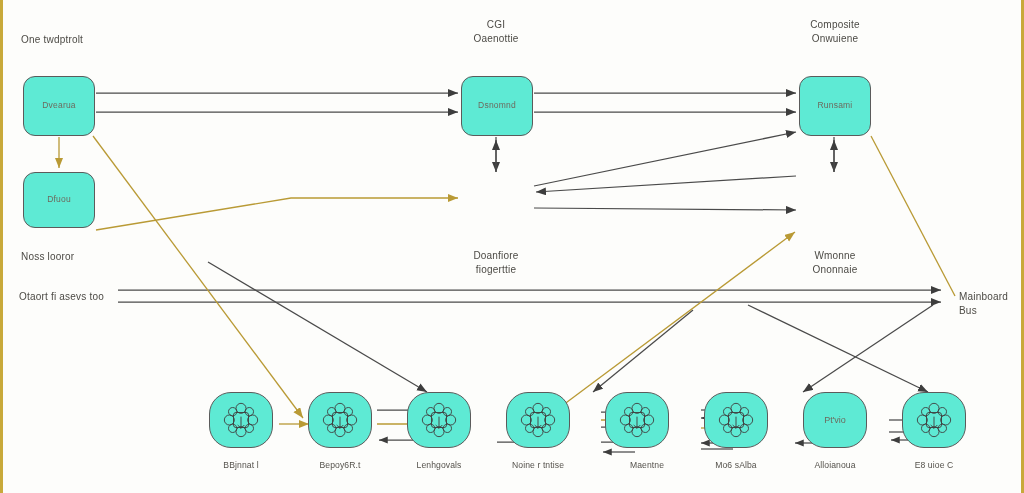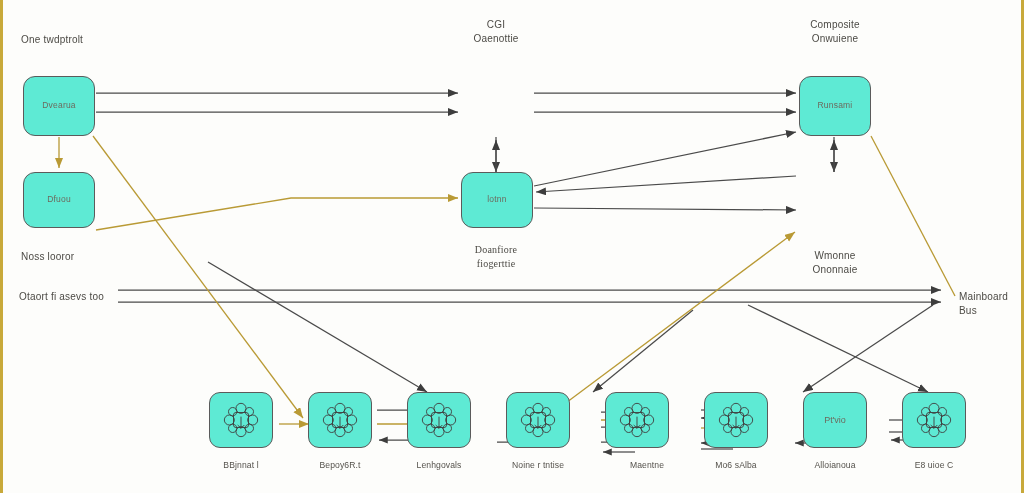--- a/index.html
+++ b/index.html
@@ -23,21 +23,21 @@
     border-radius:12px;
     display:flex;align-items:center;justify-content:center;
     z-index:3;
   }
   .node .node-label{
     font-size:8.5px;color:#6d6a5e;letter-spacing:.2px;
     text-align:center;line-height:1.1;
   }
   .bignode{width:72px;height:60px;}
   .smallnode{width:72px;height:56px;}
-  .leaf{width:64px;height:56px;border-radius:11px;border-width:1.4px;}
+  .leaf{width:64px;height:56px;border-radius:22px;border-width:1.4px;}
   .leaf-text{font-size:9px;color:#6d6a5e;}
   .caption{
     position:absolute;font-size:10px;color:#4c4a45;
     line-height:1.35;z-index:4;letter-spacing:.2px;
     white-space:pre-line;text-align:center;
   }
   .caption.left-align{text-align:left;}
   .leafcap{
     position:absolute;font-size:8.6px;color:#55524c;
     text-align:center;width:96px;z-index:4;letter-spacing:.1px;
@@ -124,35 +124,35 @@
       <line x1="698" y1="428" x2="730" y2="428" marker-end="url(#ah-gold)"></line>
     </g>
   </svg>
 
   <div class="caption left-align" style="left:18px;top:33px;">One twdptrolt</div>
   <div class="caption" style="left:433px;top:18px;width:120px;">CGI
 Oaenottie</div>
   <div class="caption" style="left:772px;top:18px;width:120px;">Composite
 Onwuiene</div>
   <div class="caption left-align" style="left:18px;top:250px;">Noss looror</div>
-  <div class="caption" style="left:433px;top:243px;width:120px;font-family:Liberation Serif, serif;">Doanfiore
+  <div class="caption" style="left:433px;top:249px;width:120px;">Doanfiore
 fiogerttie</div>
   <div class="caption" style="left:772px;top:249px;width:120px;">Wmonne
 Ononnaie</div>
   <div class="caption left-align" style="left:16px;top:290px;">Otaort fi asevs too</div>
   <div class="caption left-align" style="left:940px;top:290px;padding-left:16px;">Mainboard Bus</div>
 
   <div class="node bignode" style="left:20px;top:76px;">
     <span class="node-label">Dvearua</span>
   </div>
   <div class="node smallnode" style="left:20px;top:172px;">
     <span class="node-label">Dfuou</span>
   </div>
-  <div class="node smallnode" style="left:458px;top:172px;">
-    <span class="node-label">lotnn</span>
+  <div class="node bignode" style="left:458px;top:76px;">
+    <span class="node-label">Dsnomnd</span>
   </div>
   <div class="node bignode" style="left:796px;top:76px;">
     <span class="node-label">Runsami</span>
   </div>
 
   <div id="leafrow">
       <div class="node leaf" style="left: 206px; top: 392px;">
         <span>
     <svg class="icon" viewBox="0 0 48 48" xmlns="http://www.w3.org/2000/svg" fill="none" stroke="#3f3f3f" stroke-width="1.1">
       <rect x="15" y="15" width="18" height="18" rx="3"></rect>

